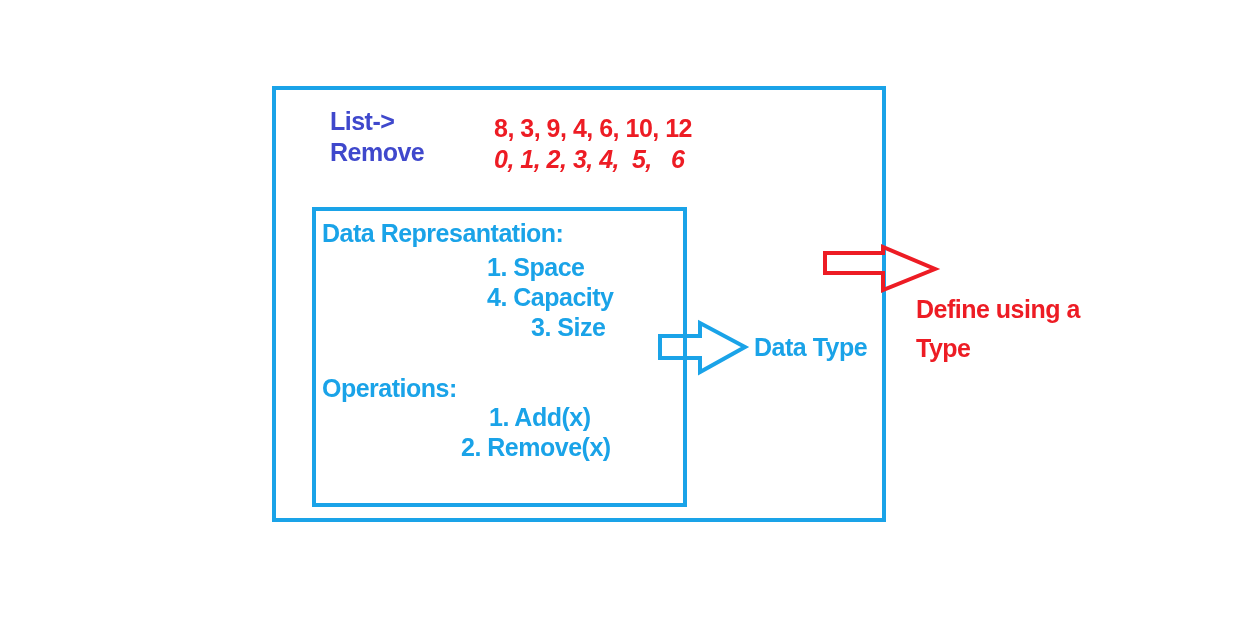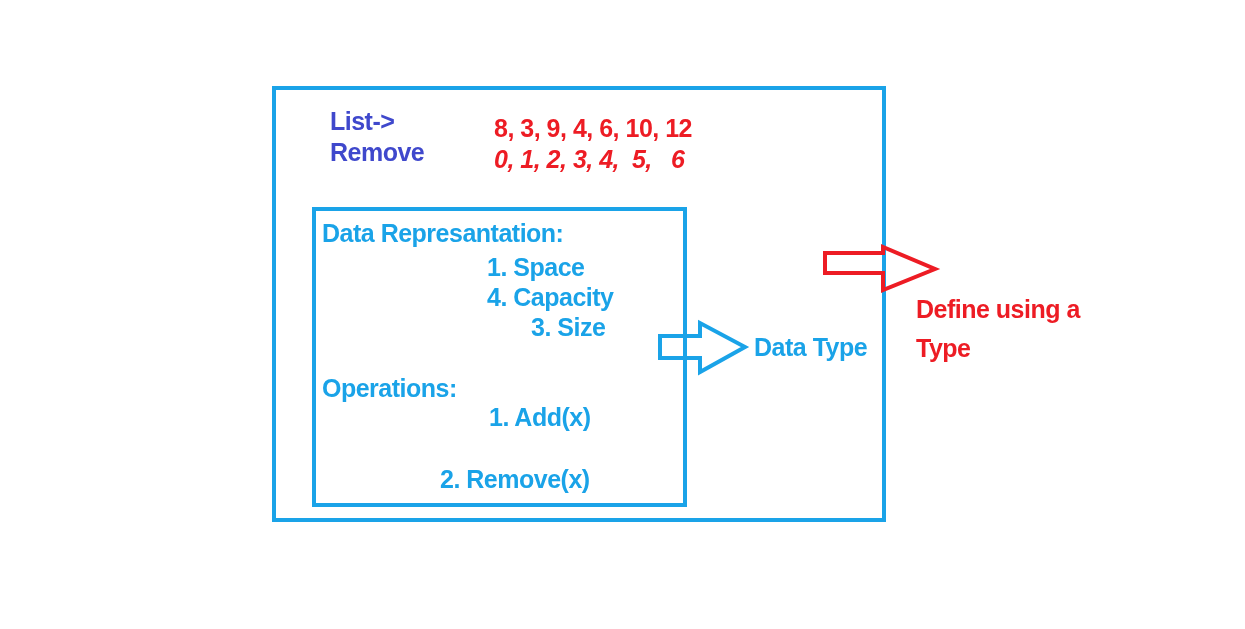--- a/index.html
+++ b/index.html
@@ -72,21 +72,21 @@
   <div class="txt indigo" style="left:330px; top:137px;">Remove</div>
   <div class="txt red" style="left:494px; top:136px;font-style:italic;">0, 1, 2, 3, 4,  5,   6</div>
 
   <div class="txt cyan" style="left:322px; top:218px;">Data Represantation:</div>
   <div class="txt cyan" style="left:487px; top:252px;">1. Space</div>
   <div class="txt cyan" style="left:487px; top:282px;">4. Capacity</div>
   <div class="txt cyan" style="left:487px; top:312px;margin-left:44px;">3. Size</div>
 
   <div class="txt cyan" style="left:322px; top:373px;">Operations:</div>
   <div class="txt cyan" style="left:462px; top:402px;margin-left:27px;">1. Add(x)</div>
-  <div class="txt cyan" style="left:440px; top:432px;margin-top:32px;">2. Remove(x)</div>
+  <div class="txt cyan" style="left:461px; top:432px;">2. Remove(x)</div>
 
   <svg class="arrow-svg arrow-cyan" style="left:654px; top:317px;" width="96" height="60" viewBox="0 0 96 60">
     <polygon points="6,19 46,19 46,6 91,30 46,55 46,41 6,41"></polygon>
   </svg>
   <div class="txt cyan" style="left:754px; top:332px;">Data Type</div>
 
   <svg class="arrow-svg arrow-red" style="left:821px; top:242px;" width="120" height="54" viewBox="0 0 120 54">
     <polygon points="4,11 62,11 62,5 114,27 62,48 62,31 4,31"></polygon>
   </svg>
   <div class="txt red" style="left:916px; top:286px;">Define using a</div>

